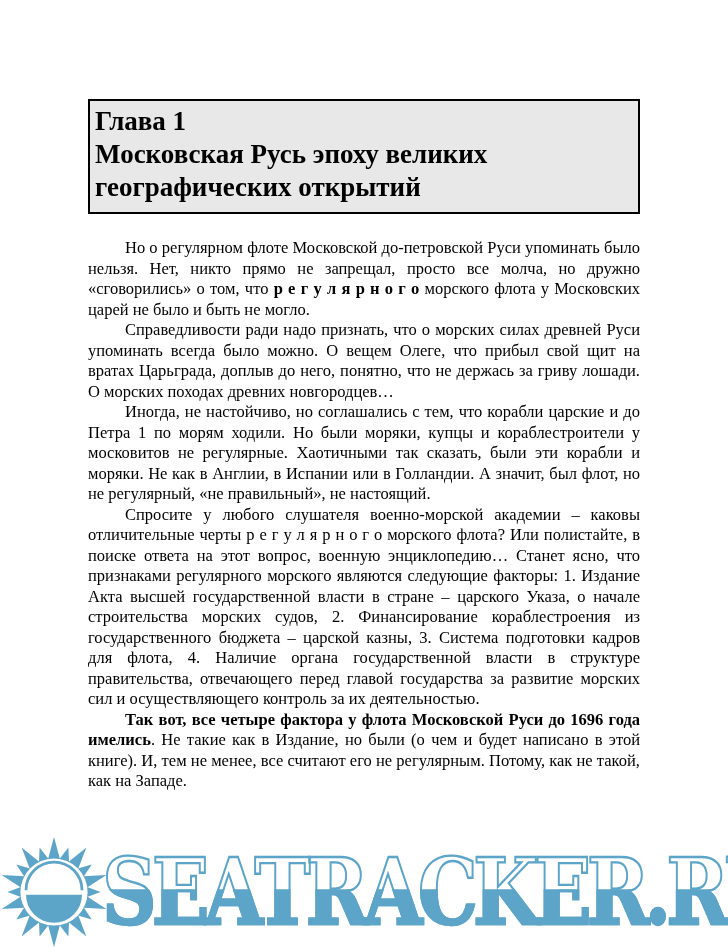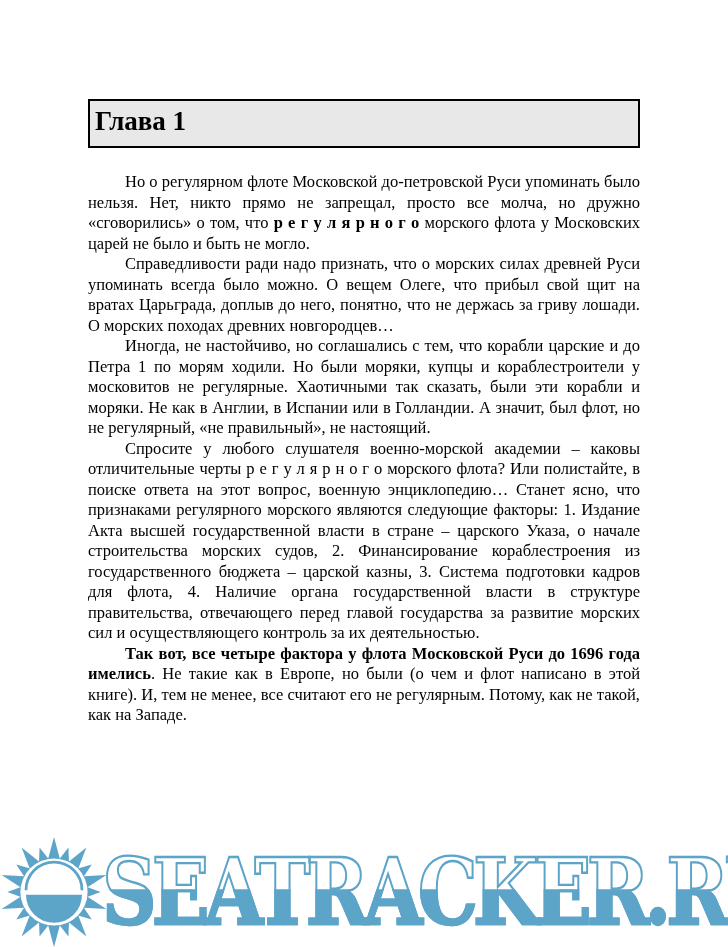--- a/index.html
+++ b/index.html
@@ -90,28 +90,29 @@
 </style>
 </head>
 <body>
 
 <div class="page">
 
   <div class="content">
 
     <div class="chapter-box">
       <div>Глава 1</div>
+      <div>Московская Русь эпоху великих географических открытий</div>
     </div>
 
     <div class="body-text">
       <p><span>Но о регулярном флоте Московской до-петровской Руси упоминать было нельзя. Нет, никто прямо не запрещал, просто все молча, но дружно «сговорились» о том, что </span><span class="b">р е г у л я р н о г о</span><span> морского флота у Московских царей не было и быть не могло.</span></p>
       <p><span>Справедливости ради надо признать, что о морских силах древней Руси упоминать всегда было можно. О вещем Олеге, что прибыл свой щит на вратах Царьграда, доплыв до него, понятно, что не держась за гриву лошади. О морских походах древних новгородцев…</span></p>
       <p><span>Иногда, не настойчиво, но соглашались с тем, что корабли царские и до Петра 1 по морям ходили. Но были моряки, купцы и кораблестроители у московитов не регулярные. Хаотичными так сказать, были эти корабли и моряки. Не как в Англии, в Испании или в Голландии. А значит, был флот, но не регулярный, «не правильный», не настоящий.</span></p>
       <p><span>Спросите у любого слушателя военно-морской академии – каковы отличительные черты р е г у л я р н о г о морского флота? Или полистайте, в поиске ответа на этот вопрос, военную энциклопедию… Станет ясно, что признаками регулярного морского являются следующие факторы: 1. Издание Акта высшей государственной власти в стране – царского Указа, о начале строительства морских судов, 2. Финансирование кораблестроения из государственного бюджета – царской казны, 3. Система подготовки кадров для флота, 4. Наличие органа государственной власти в структуре правительства, отвечающего перед главой государства за развитие морских сил и осуществляющего контроль за их деятельностью.</span></p>
-      <p><span class="b">Так вот, все четыре фактора у флота Московской Руси до 1696 года имелись</span><span>. Не такие как в Европе, но были (о чем и флот написано в этой книге). И, тем не менее, все считают его не регулярным. Потому, как не такой, как на Западе.</span></p>
+      <p><span class="b">Так вот, все четыре фактора у флота Московской Руси до 1696 года имелись</span><span>. Не такие как в Издание, но были (о чем и будет написано в этой книге). И, тем не менее, все считают его не регулярным. Потому, как не такой, как на Западе.</span></p>
     </div>
 
   </div>
 
   <div class="watermark">
     <svg class="sun" viewBox="0 0 120 120" xmlns="http://www.w3.org/2000/svg">
       <g id="sun-rays" fill="currentColor">
           <polygon points="60,1 52.5,29 67.5,29" transform="rotate(0 60 60)"></polygon>
           <polygon points="60,10 53,29 67,29" transform="rotate(18 60 60)"></polygon>
           <polygon points="60,1 52.5,29 67.5,29" transform="rotate(36 60 60)"></polygon>

